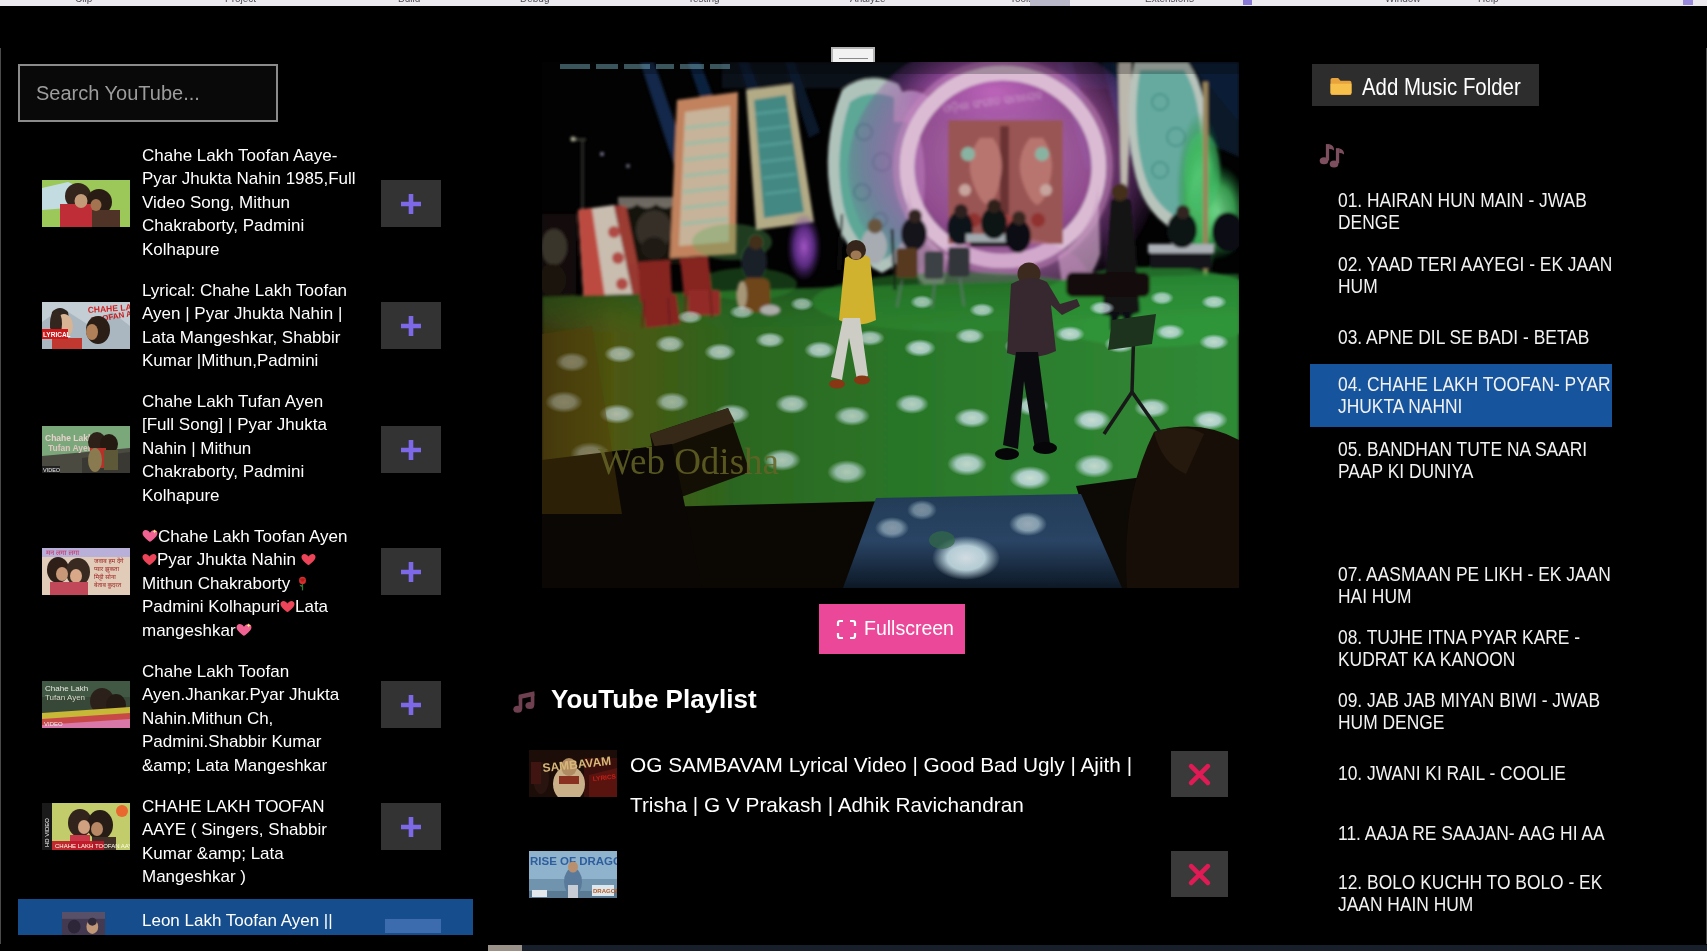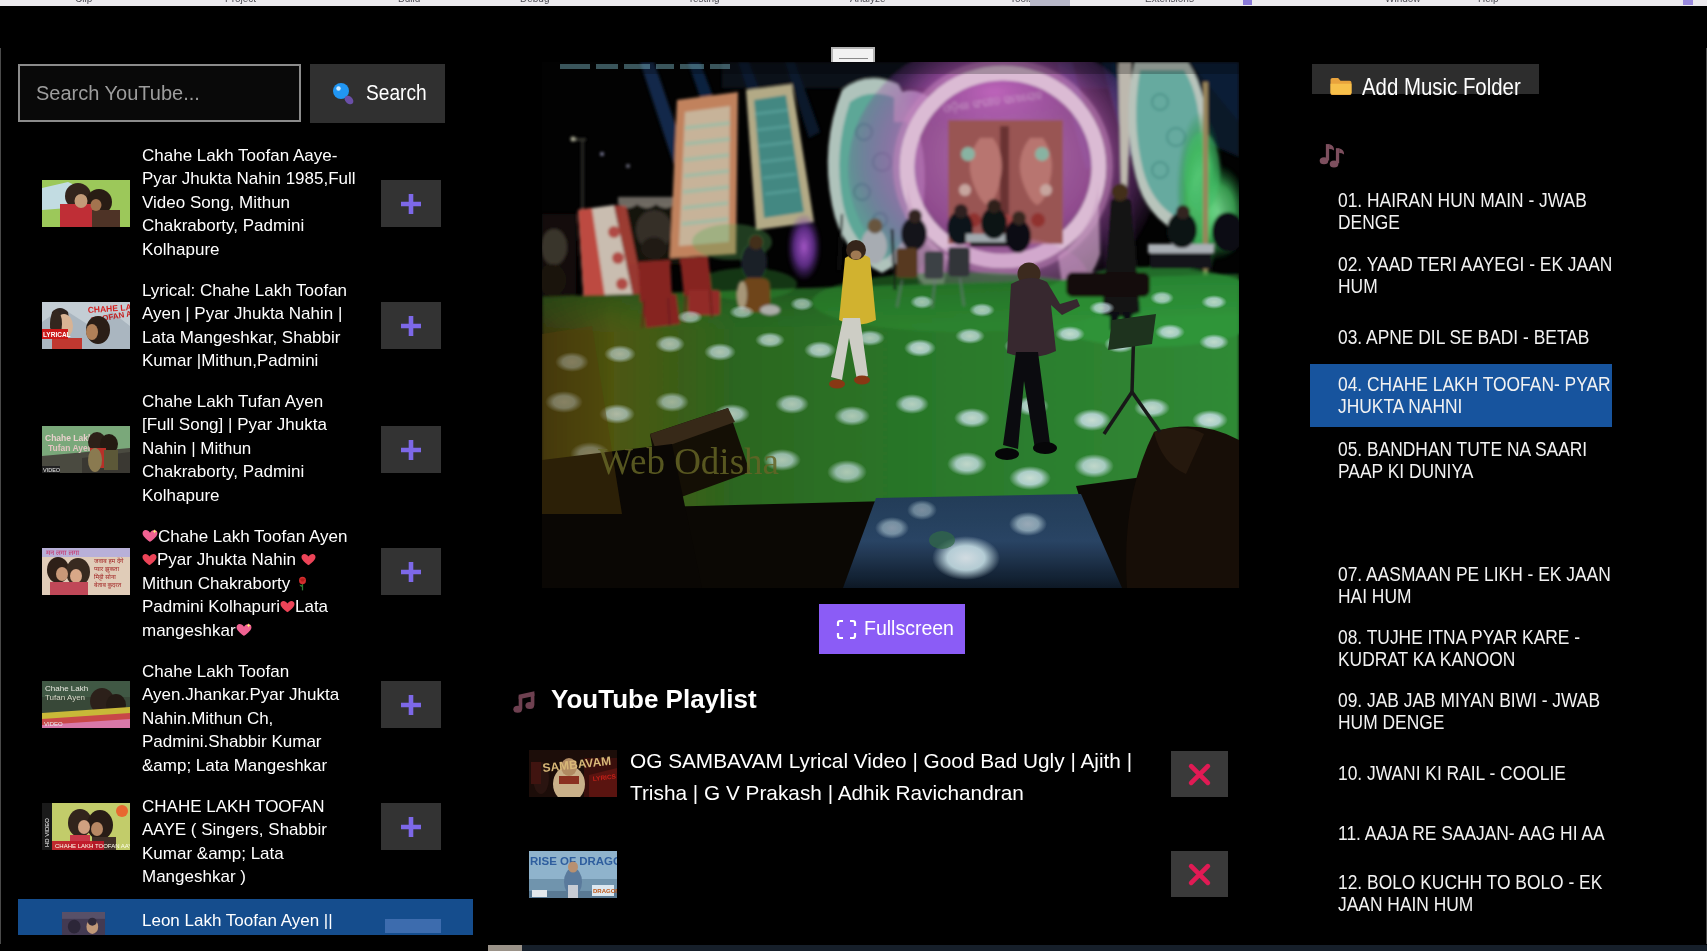--- a/index.html
+++ b/index.html
@@ -3,32 +3,32 @@
 <style>
 *{margin:0;padding:0;box-sizing:border-box}
 html,body{width:1707px;height:951px;overflow:hidden;background:#000;font-family:"Liberation Sans",sans-serif}
 #app{position:absolute;left:0;top:0;width:1707px;height:951px;background:#000}
 .abs{position:absolute}
 .topstrip{left:0;top:0;width:1707px;height:6px;background:#eceaee;overflow:hidden}
 .frag{position:absolute;top:-7px;font-size:10px;color:#4a4a52}
 .titlebar{left:0;top:6px;width:1707px;height:42px;background:#f2f2f2;border-radius:9px 9px 0 0}
 .apptitle{position:absolute;left:21px;top:12px;font-size:18px;color:#1b1b1b}
 .body{left:0;top:48px;width:1707px;height:896px;background:#000;border-left:1px solid #4a4a4a;border-right:1px solid #4a4a4a}
-.searchbox{left:18px;top:64px;width:283px;height:58px;background:#090909;border:2px solid #8b8b8b}
+.searchbox{left:18px;top:64px;width:260px;height:58px;background:#090909;border:2px solid #8b8b8b}
 .ph{position:absolute;left:16px;top:16px;font-size:20px;color:#9d9d9d}
 .btn{background:#303030;color:#fff}
 .searchbtn{left:310px;top:64px;width:135px;height:59px;font-size:22px}
 .rowtxt{color:#fff;font-size:17px;line-height:23.4px;white-space:nowrap}
 .plusbtn{width:60px;height:47px;background:#333;text-align:center}
 .hl{background:#17549e}
-.fsbtn{left:819px;top:604px;width:146px;height:50px;background:#8b5cf6;color:#fff;font-size:19.5px}
+.fsbtn{left:819px;top:604px;width:146px;height:50px;background:#ec4899;color:#fff;font-size:19.5px}
 .hdr{color:#fff;font-weight:bold;font-size:26px}
-.yttxt{color:#fff;font-size:20.8px;line-height:32px;white-space:nowrap}
+.yttxt{color:#fff;font-size:20.8px;line-height:40px;white-space:nowrap}
 .xbtn{width:57px;height:46px;background:#3a3a3a}
-.addbtn{left:1312px;top:64px;width:227px;height:30px;background:#2d2d2d;color:#fff;font-size:24px}
+.addbtn{left:1312px;top:64px;width:227px;height:42px;background:#2d2d2d;color:#fff;font-size:24px}
 .rptxt{color:#f2f2f2;font-size:20px;line-height:22.4px;white-space:nowrap}
 .sqz{display:inline-block;transform:scale(.87,1);transform-origin:left top;white-space:nowrap}
 .grip{left:831px;top:47px;width:44px;height:23px;background:#f2f2f2;border:2px solid #b4b4b4;border-radius:0 0 4px 4px}
 </style></head><body>
 <div id="app">
 
 <div class="abs topstrip">
       <div class="frag" style="left:75px">Clip</div>
       <div class="frag" style="left:225px">Project</div>
       <div class="frag" style="left:398px">Build</div>
@@ -39,28 +39,20 @@
       <div class="frag" style="left:1145px">Extensions</div>
       <div class="frag" style="left:1385px">Window</div>
       <div class="frag" style="left:1478px">Help</div>
       <div style="position:absolute;left:1030px;top:0;width:40px;height:6px;background:#b8b8c8"></div>
       <div style="position:absolute;left:1243px;top:0;width:9px;height:5px;background:#8a7ad8"></div>
       <div style="position:absolute;left:1683px;top:0;width:10px;height:5px;background:#9a8ade"></div>
     </div>
 <div class="abs body"></div>
 <div class="abs searchbox">
       <span class="ph">Search YouTube...</span>
-    </div>
-<div class="abs btn searchbtn">
-      <svg class="abs" style="left:20px;top:17px" width="26" height="26" viewBox="0 0 26 26">
-        <circle cx="11" cy="10" r="8" fill="#2196f3"></circle>
-        <circle cx="8.5" cy="7.5" r="2.2" fill="#cfeaff"></circle>
-        <ellipse cx="19" cy="19" rx="5" ry="3.6" fill="#6a4fa8" transform="rotate(45 19 19)"></ellipse>
-      </svg>
-      <span class="abs sqz" style="left:56px;top:16px">Search</span>
     </div>
 <svg class="abs" style="left:42px;top:180px" width="88" height="47" viewBox="0 0 88 47">
       <rect width="88" height="47" fill="#9cc85a"></rect>
 <polygon points="0,8 26,2 48,12 26,28 0,30" fill="#c2dce2"></polygon>
 <ellipse cx="36" cy="16" rx="13" ry="13" fill="#33241c"></ellipse>
 <ellipse cx="57" cy="22" rx="13" ry="13" fill="#281c14"></ellipse>
 <rect x="18" y="24" width="34" height="23" fill="#bf2e36"></rect>
 <rect x="50" y="30" width="28" height="17" fill="#4e3326"></rect>
 <ellipse cx="39" cy="21" rx="6.5" ry="7" fill="#c39b78"></ellipse>
 <ellipse cx="54" cy="25" rx="5.5" ry="6" fill="#a3744f"></ellipse>

